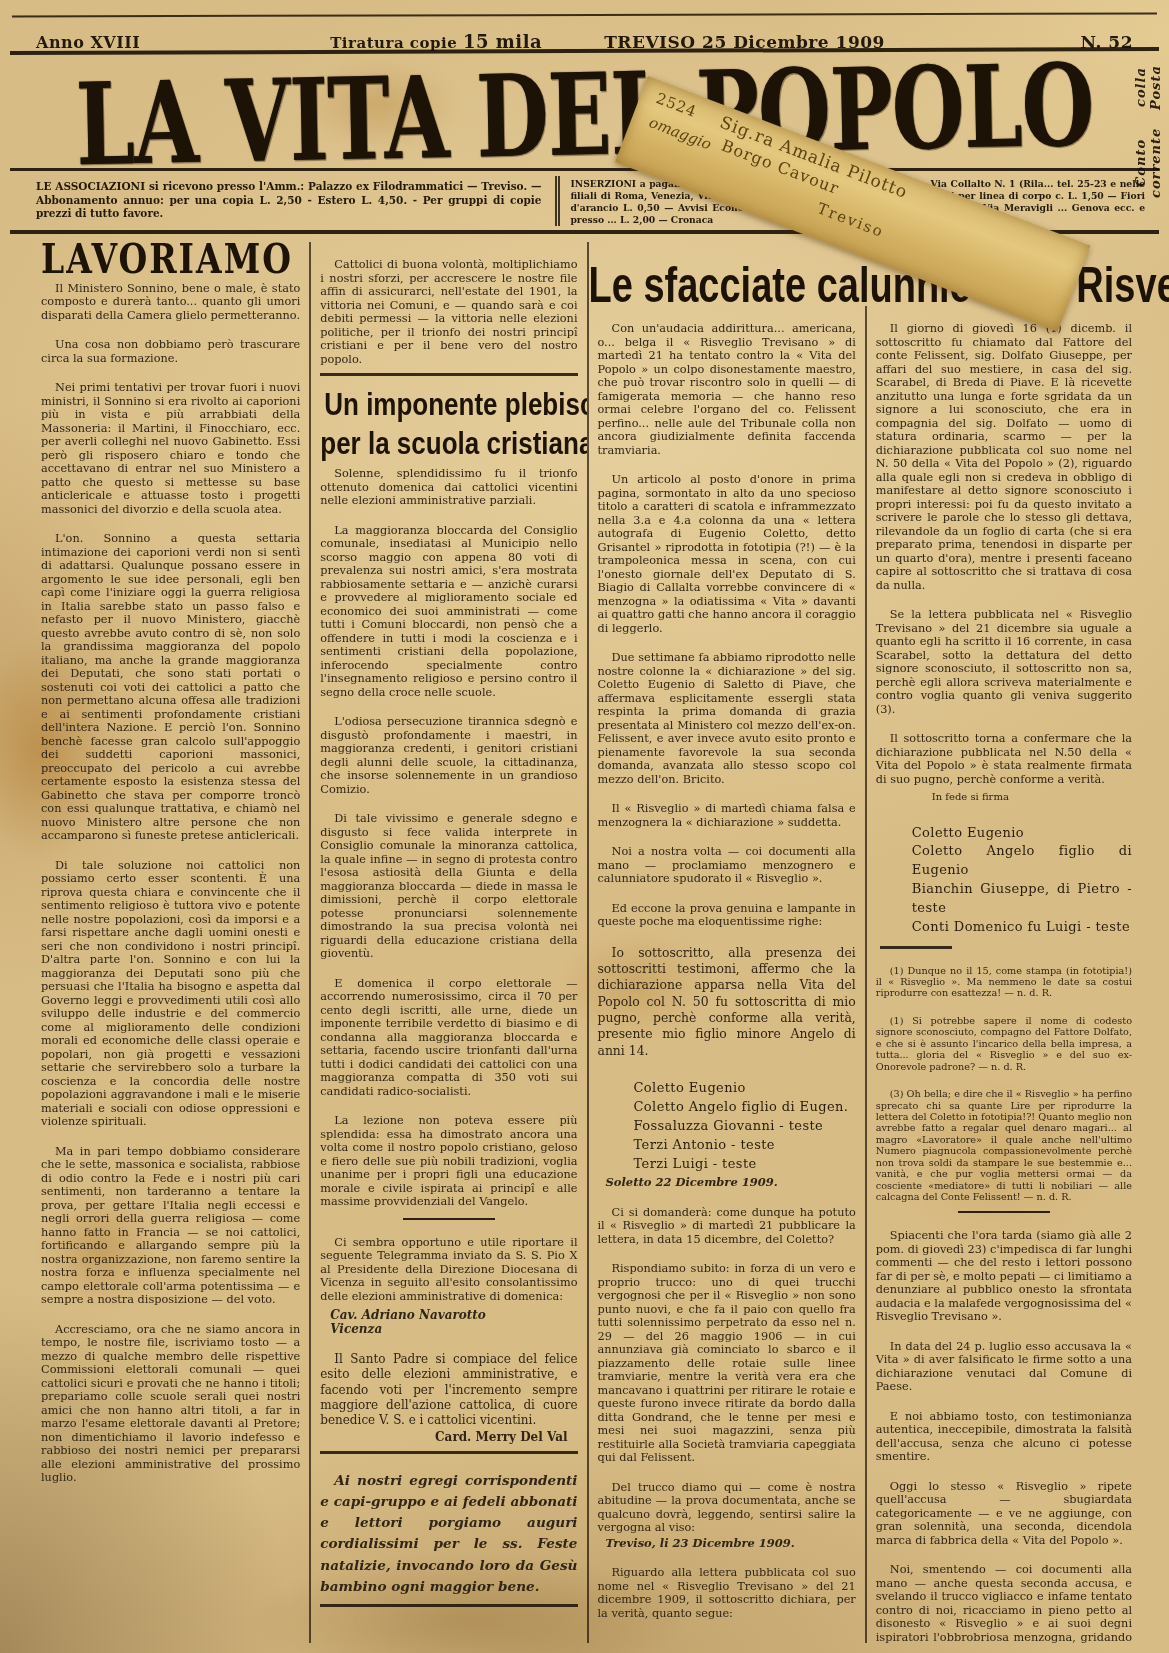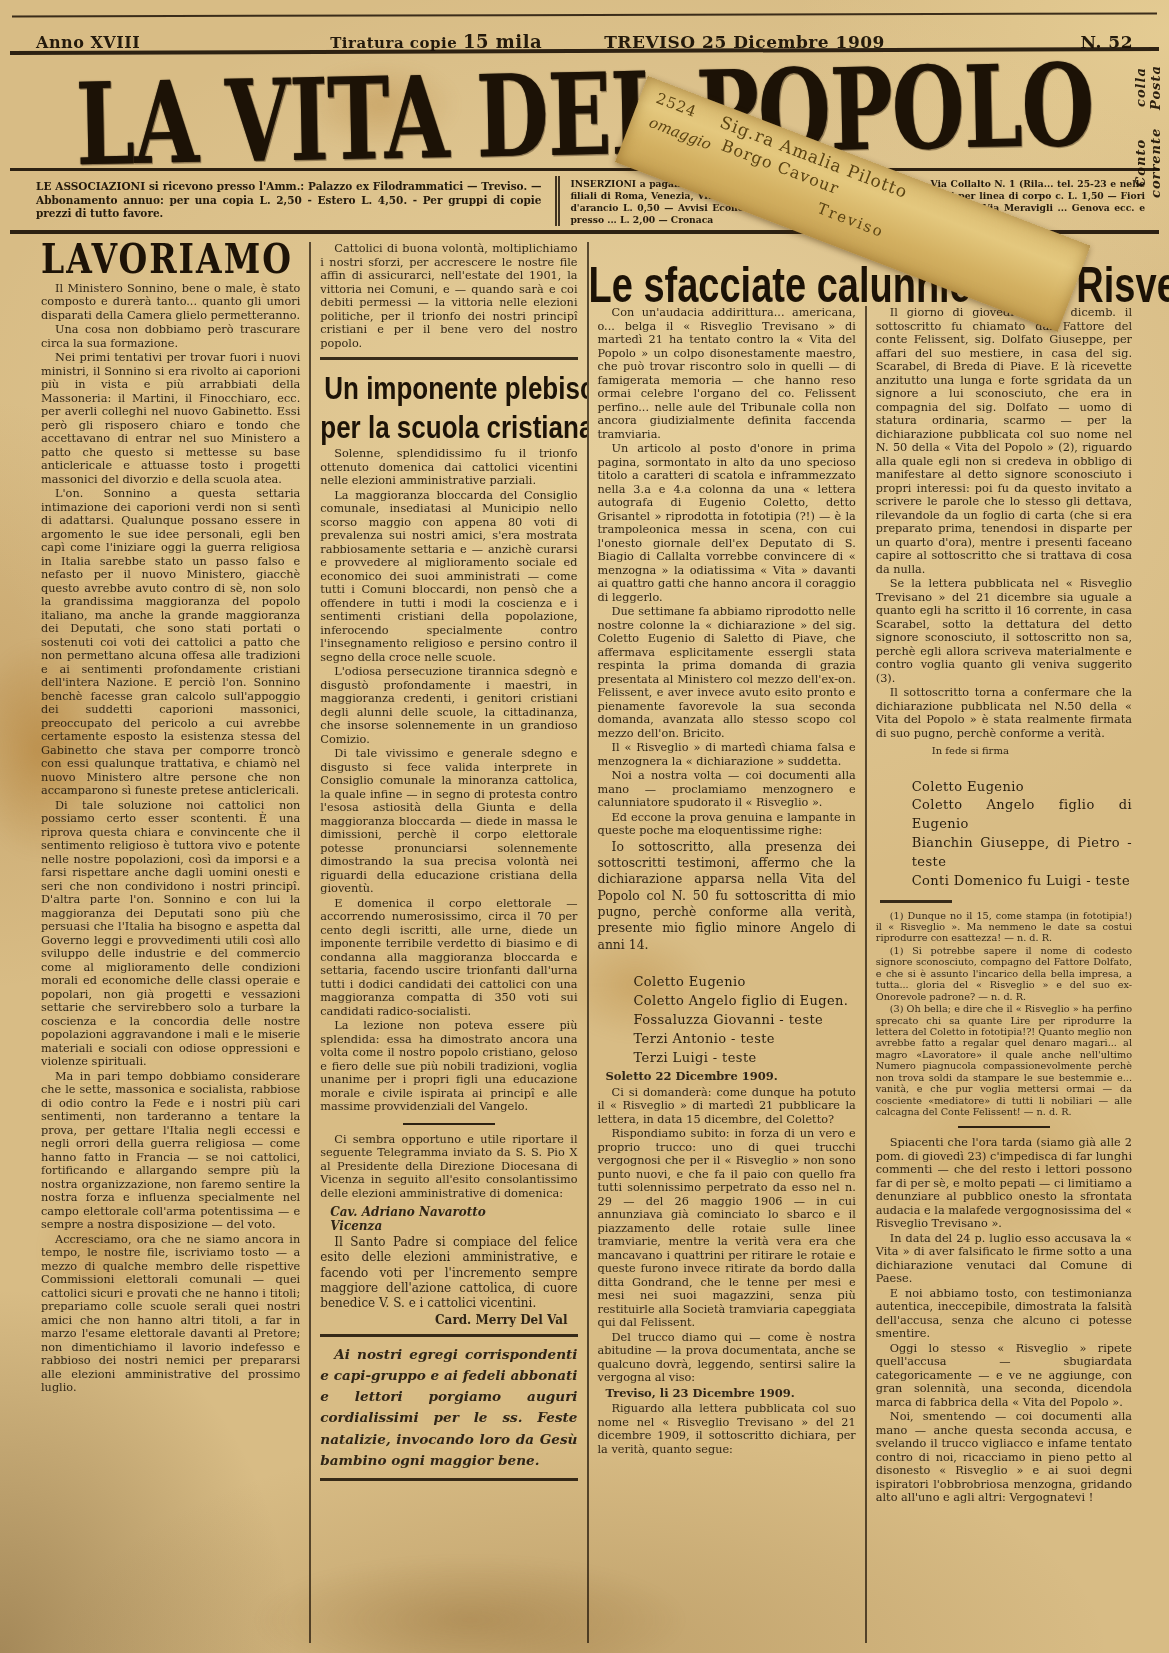--- a/index.html
+++ b/index.html
@@ -60,21 +60,21 @@
     color:#5a4313;padding:6px 12px 4px 16px;z-index:5;
   }
   .mail-label .l1{font-size:17px;letter-spacing:1px;white-space:nowrap;}
   .mail-label .l1 .num{margin-right:26px;font-size:15px;}
   .mail-label .l2{font-size:16px;margin:2px 0 0 78px;letter-spacing:1px;}
   .mail-label .l3{font-size:15px;font-style:italic;margin:-14px 0 0 2px;}
   .mail-label .l4{font-size:15px;margin:2px 0 0 190px;letter-spacing:2px;}
 
   .body{position:absolute;left:0;right:0;top:240px;bottom:0;display:flex;padding:2px 28px 10px 32px;}
   .col{overflow:hidden;padding:0 9px;font-size:11.3px;line-height:13.5px;text-align:justify;color:#302516;}
-  .col p{margin:0 0 1px 0;text-indent:14px;}
+  .col p{margin:16px 0 1px 0;text-indent:14px;}
   .col1,.col2{width:25%;}
   .col2{border-left:2px solid rgba(32,20,7,.7);}
   .pair{width:50%;border-left:2px solid rgba(32,20,7,.7);display:flex;flex-direction:column;}
   .pair-cols{display:flex;flex:1;min-height:0;}
   .pair-cols .col{width:50%;}
   .col4{border-left:2px solid rgba(32,20,7,.7);}
 
   .art1-head{font-family:"DejaVu Serif",serif;font-weight:bold;font-size:33px;text-align:center;
     letter-spacing:2px;color:#1d1307;transform:scaleY(1.25);transform-origin:top center;
     margin:8px 0 18px 0;white-space:nowrap;}
@@ -84,21 +84,21 @@
   .art2-head .hl2{display:block;text-align:right;padding-right:2px;white-space:nowrap;}
   .big-head{font-family:"Liberation Sans","DejaVu Sans",sans-serif;font-weight:bold;color:#1c1206;
     font-size:38px;white-space:nowrap;text-align:center;transform:scaleY(1.3);transform-origin:top center;
     padding:12px 0 6px 0;height:64px;}
   .sep-full{border:none;border-top:3px solid rgba(26,16,5,.85);margin:7px 0;}
   .sep-short{border:none;border-top:2px solid rgba(26,16,5,.9);width:92px;margin:9px auto 8px auto;}
   .fn-rule{border:none;border-top:3px solid rgba(26,16,5,.85);width:72px;margin:9px 0 7px 4px;}
 
   .sig{padding-left:36px;font-size:13px;line-height:1.45;letter-spacing:.4px;color:#271c0e;text-indent:0;}
   .sig-block{margin:20px 0 3px 0;}
-  .place-date{font-weight:bold;font-size:11.5px;padding-left:8px;margin:2px 0;}
+  .place-date{font-style:italic;font-weight:bold;font-size:11.5px;padding-left:8px;margin:2px 0;}
   .declaration{font-size:12.4px;line-height:1.32;}
   .fede{padding-left:56px;font-size:10px;margin:4px 0 2px 0;}
 
   .tg-addr{display:flex;justify-content:space-between;font-style:italic;font-weight:bold;font-size:12px;margin:6px 4px 2px 10px;flex-direction:column;}
   .tg-body{font-size:12px;line-height:1.28;text-indent:16px;text-align:justify;}
   .tg-sig{text-align:right;font-weight:bold;font-size:12px;padding-right:10px;margin-top:2px;}
   .greetings{font-style:italic;font-weight:bold;font-size:13.6px;line-height:1.55;text-indent:18px;text-align:justify;margin:6px 0;}
   .fn{font-size:9.7px;line-height:1.18;text-indent:10px;text-align:justify;margin-bottom:4px;color:#33271724;color:#332717;}
 </style>
 </head>

